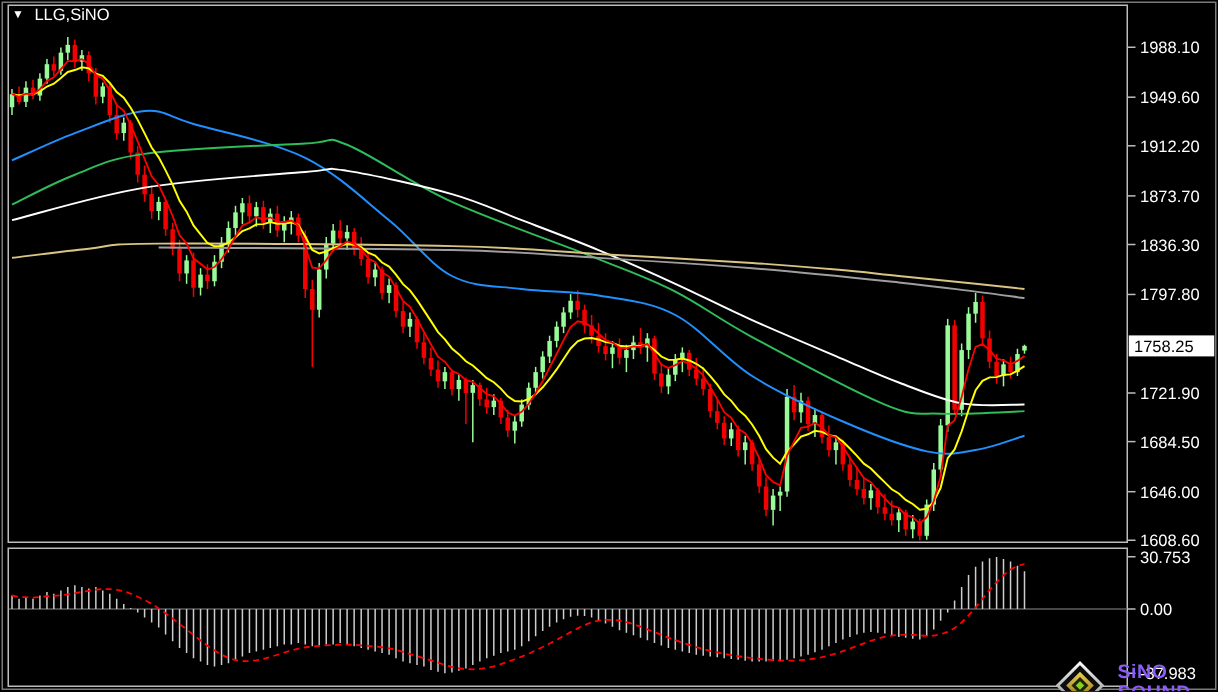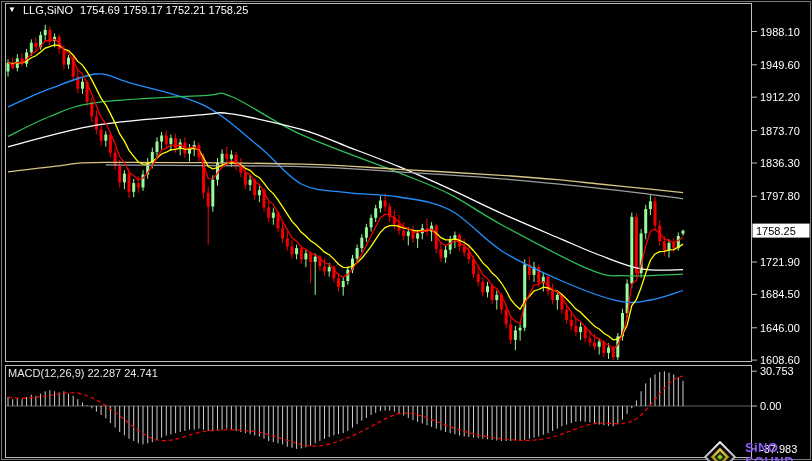--- a/index.html
+++ b/index.html
@@ -518,24 +518,22 @@
         <line x1="751.5" y1="406" x2="757" y2="406" stroke="#BDBDBD"></line>
         <text x="760" y="410" fill="#FFFFFF" font-size="11">0.00</text>
         <line x1="751.5" y1="448.9" x2="757" y2="448.9" stroke="#BDBDBD"></line>
         <text x="760" y="452.9" fill="#FFFFFF" font-size="11">-37.983</text>
       </g>
     </svg>
 
   <div id="chart-title">
     <span class="tri">▼</span>
     <span>LLG,SiNO</span>
-    <span>1754.69 1759.17 1752.21 1758.25</span>
   </div>
 
-  <div id="macd-title">MACD(12,26,9) 22.287 24.741</div>
 
   <div id="logo">
     <div class="dia">
       <span class="d1"></span>
         <span class="d2"></span>
         <span class="d3"></span>
         <span class="d4"></span>
         <span class="d5"></span>
     </div>
     <div class="txt">

